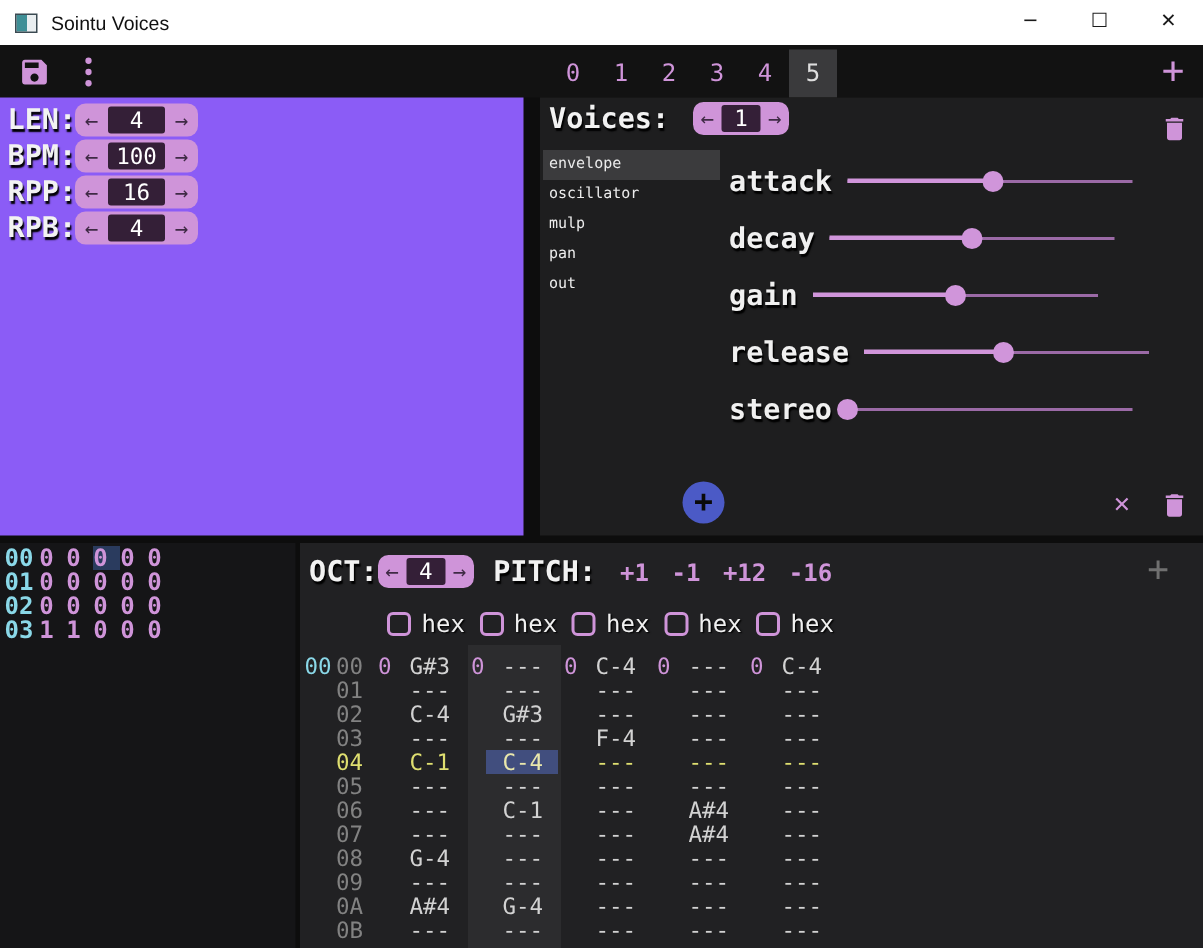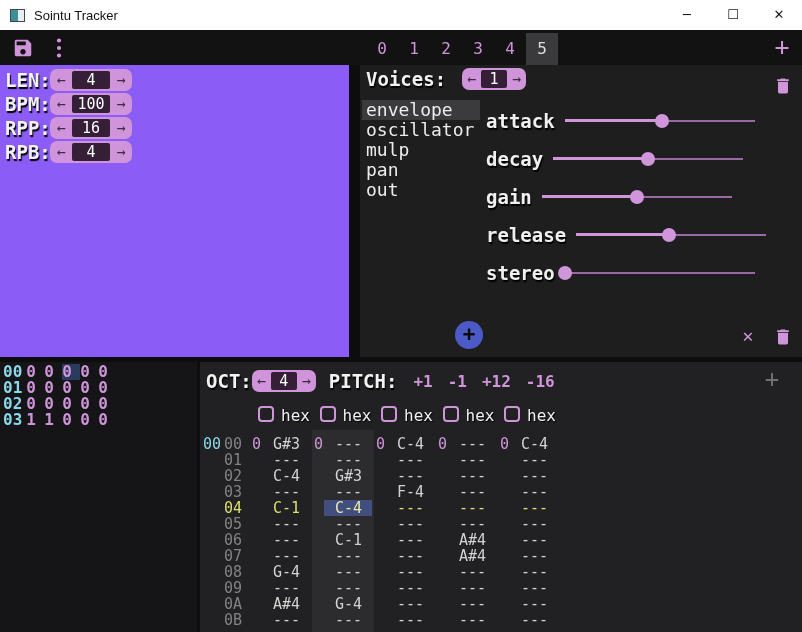--- a/index.html
+++ b/index.html
@@ -33,21 +33,21 @@
   .song-panel { position:absolute; top:65px; left:0; width:349px; height:292px; background:#8b5cf6; padding-top:3px; }
   .setting-row { display:flex; align-items:center; height:24px; padding-left:5px; }
   .setting-label { width:45px; font-size:19px; font-weight:bold; color:#f2f2f2; text-shadow:1px 2px 1px #000; }
 
   
   .instr-panel { position:absolute; top:65px; left:360px; right:0; height:292px; background:#1e1e1f; }
   .voices-row { position:absolute; left:6px; top:3px; display:flex; align-items:center; }
   .voices-label { font-size:19px; font-weight:bold; color:#f2f2f2; text-shadow:1px 2px 1px #000; margin-right:16px; }
   .instr-trash { position:absolute; right:9px; top:10px; width:20px; height:22px; }
   .unit-list { position:absolute; left:2px; top:35px; width:118px; }
-  .unit { height:20px; line-height:20px; padding-left:4px; font-size:18px; color:#ececec; }
+  .unit { height:20px; line-height:20px; padding-left:4px; font-size:10px; color:#ececec; }
   .unit.sel { background:#3b3b3d; }
   .params { position:absolute; left:126px; top:37px; }
   .param-row { height:38px; display:flex; align-items:center; }
   .param-label { font-size:19px; font-weight:bold; color:#f0f0f0; text-shadow:1px 2px 1px #000; margin-right:10px; }
   .slider { position:relative; width:190px; height:14px; }
   .slider .track { position:absolute; top:6px; left:0; width:100%; height:2px; background:#9b6aa6; }
   .slider .fill { position:absolute; top:5px; left:0; height:3px; background:#d095da; }
   .slider .thumb { position:absolute; top:0; width:14px; height:14px; border-radius:50%; background:#d095da; }
   .add-unit-btn { position:absolute; left:95px; top:256px; width:28px; height:28px; border-radius:50%; background:#4b5ac6; color:#0a0a0a; font-size:21px; line-height:27px; text-align:center; font-weight:bold; }
   .instr-close { position:absolute; left:377px; top:260px; width:22px; height:22px; color:#cf94d9; font-size:18px; line-height:22px; text-align:center; }
@@ -63,42 +63,42 @@
 
   
   .pattern-panel { position:absolute; top:362px; left:200px; right:0; bottom:0; background:#212123; }
   .oct-row { position:absolute; top:8px; left:6px; display:flex; align-items:center; }
   .big-label { font-size:19px; font-weight:bold; color:#f2f2f2; text-shadow:1px 2px 1px #000; }
   .pitch-label { margin-left:13px; }
   .pitch-btns { display:flex; margin-left:16px; }
   .pitch-btn { font-size:16px; font-weight:bold; color:#cf94d9; margin-right:15px; }
   .add-track { position:absolute; right:18px; top:3px; font-size:24px; color:#707070; width:24px; text-align:center; }
   .hex-row { position:absolute; top:44px; left:58px; display:flex; }
-  .hex-item { width:61.5px; display:flex; }
+  .hex-item { width:61.5px; display:flex; align-items:center; }
   .hex-box { width:16px; height:16px; border:2px solid #cf94d9; border-radius:4px; flex:none; }
   .hex-label { margin-left:7px; font-size:16px; color:#f0f0f0; text-shadow:1px 1px 1px #000; }
   .track-highlight { position:absolute; left:112px; width:62px; top:68px; bottom:0; background:#2c2c2e; }
   .cursor-cell { position:absolute; left:124px; top:138px; width:48px; height:16px; background:#414e7e; }
   .pattern-grid { position:absolute; top:74px; left:2px; }
   .prow { display:flex; height:16px; line-height:16px; font-size:15px; }
   .prow .ord { width:22px; padding-left:1px; color:#8ad8e8; }
   .prow .rnum { width:26px; color:#828282; }
   .prow.cur .rnum { color:#dfdf70; }
   .prow .track { width:62px; display:flex; }
   .prow .pn { width:14px; padding-left:2px; color:#cf94d9; }
   .prow .note { width:48px; padding-left:9px; color:#d2d2d2; }
   .prow.cur .note { color:#dfdf70; }
   .prow .note.selcell { color:#e9e7ac; }
 </style>
 </head>
 <body>
 
 <div class="titlebar">
   <div class="app-icon"></div>
-  <div class="title-text">Sointu Tracker</div>
+  <div class="title-text">Sointu Voices</div>
   <div class="win-controls">
     <div class="win-btn">─</div>
     <div class="win-btn">☐</div>
     <div class="win-btn">✕</div>
   </div>
 </div>
 
 <div class="toolbar">
   <div class="save-btn">
     <svg width="22" height="22" viewBox="0 0 24 24" fill="#cf94d9">

